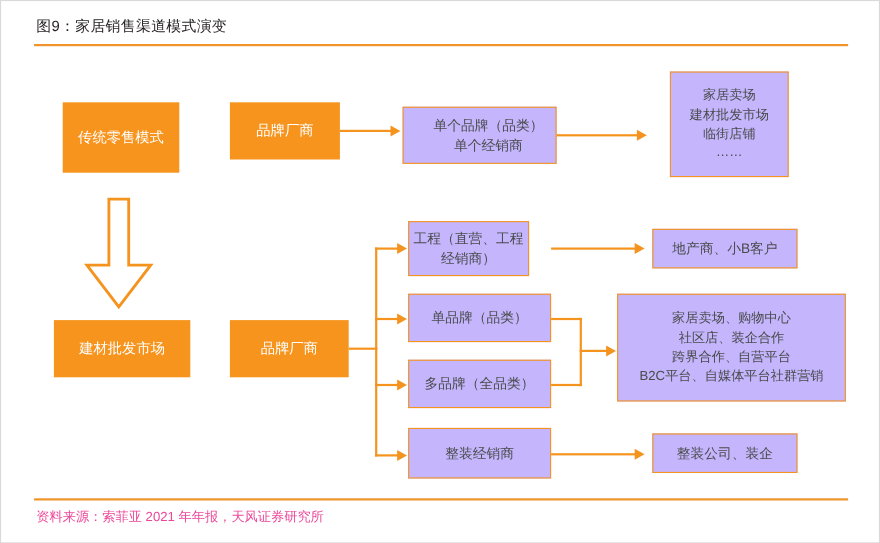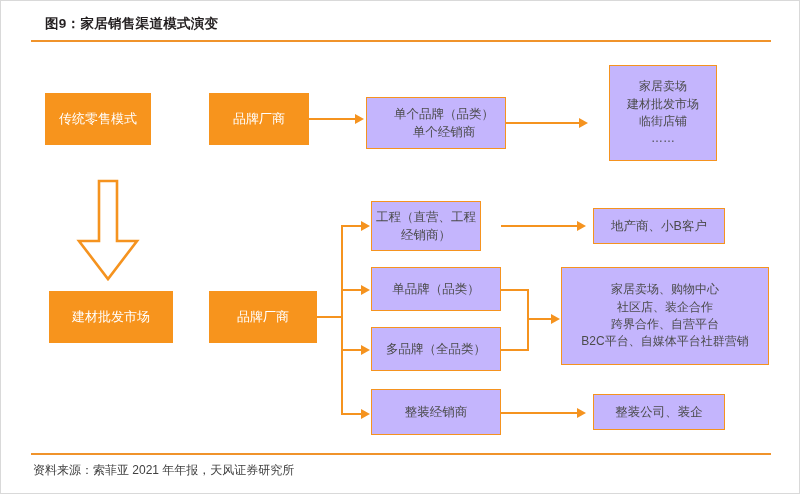--- a/index.html
+++ b/index.html
@@ -16,24 +16,24 @@
     height: 494px;
     background: #ffffff;
     border: 1px solid #d9d9d9;
     box-sizing: border-box;
     overflow: hidden;
   }
 
   
   #title {
     position: absolute;
-    left: 44px;
+    left: 32px;
     top: 14px;
     font-size: 13.5px;
-    font-weight: bold;
+    font-weight: normal;
     color: #231f20;
     letter-spacing: 0.3px;
     white-space: nowrap;
   }
   #title-rule {
     position: absolute;
     left: 30px;
     top: 39px;
     width: 740px;
     height: 1.6px;
@@ -47,21 +47,21 @@
     top: 452px;
     width: 740px;
     height: 1.6px;
     background: #f0932b;
   }
   #source {
     position: absolute;
     left: 32px;
     top: 461px;
     font-size: 12px;
-    color: #404040;
+    color: #ec4899;
     white-space: nowrap;
   }
   #watermark {
     position: absolute;
     right: 24px;
     top: 455px;
     display: flex;
     align-items: center;
     gap: 5px;
     opacity: 0.33;
@@ -122,21 +122,21 @@
   }
 </style>
 </head>
 <body>
 
 <div id="page">
 
   <div id="title">图9：家居销售渠道模式演变</div>
   <div id="title-rule"></div>
 
-  <div class="node filled" style="left:44px; top:92px; width:106px; height:52px;">传统零售模式</div>
+  <div class="node filled" style="left:56px; top:92px; width:106px; height:64px;">传统零售模式</div>
 
   <div class="node filled" style="left:208px; top:92px; width:100px; height:52px;">品牌厂商</div>
 
   <div class="ln h" style="left:308px; top:117px; width:48px;"></div>
   <div class="arrowhead" style="left:354px; top:112.5px;"></div>
 
   <div class="node" style="left:365px; top:96px; width:140px; height:52px;padding-left:16px;">单个品牌（品类）
 单个经销商</div>
 
   <div class="ln h" style="left:505px; top:121px; width:75px;"></div>

